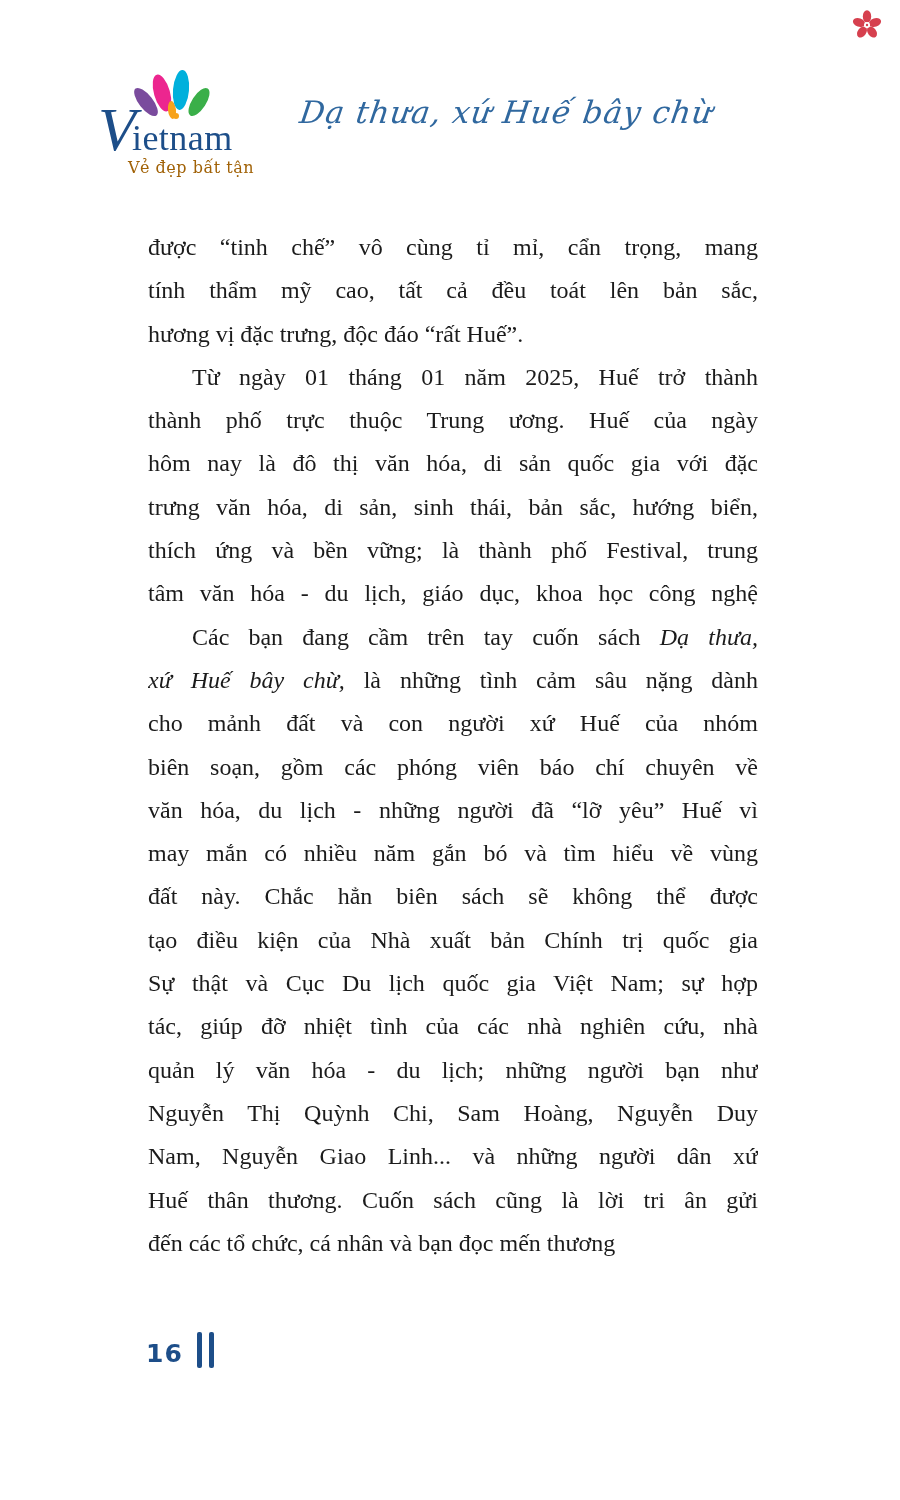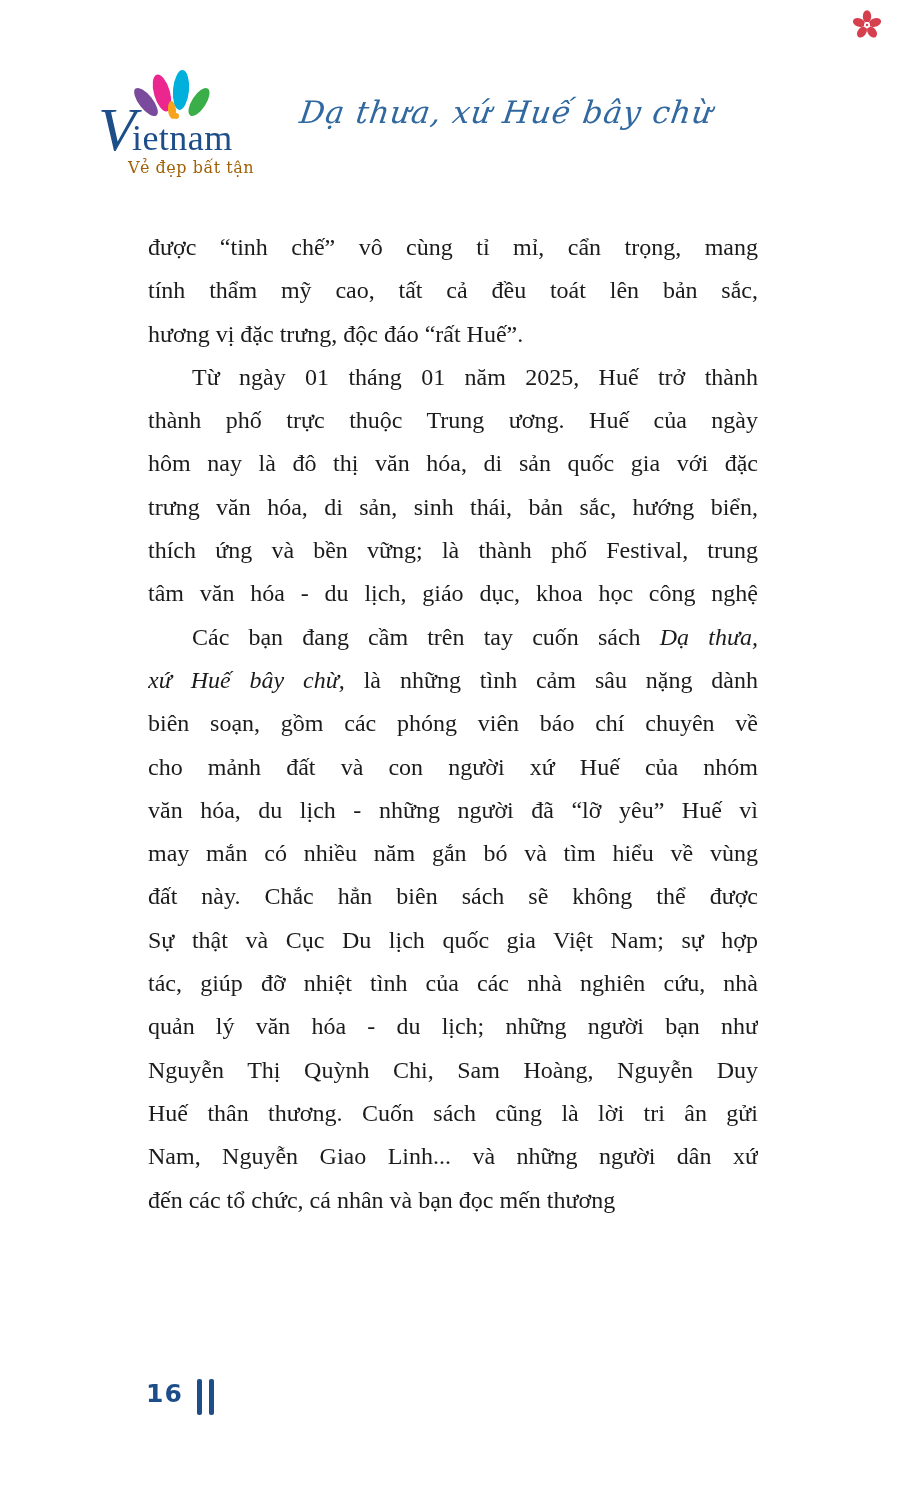--- a/index.html
+++ b/index.html
@@ -38,21 +38,21 @@
   .line{
     height:43.3px;line-height:43.3px;
     text-align:justify;text-align-last:justify;
     overflow:hidden;
   }
   .line.last{text-align-last:left;}
   .line.indent{text-indent:44px;}
   .it{font-style:italic;}
 
   
-  .footer{position:absolute;left:146px;top:1379px;display:flex;align-items:flex-start;}
+  .footer{position:absolute;left:146px;top:1332px;display:flex;align-items:flex-end;}
   .page-num{
     font-family:"DejaVu Sans","Liberation Sans",sans-serif;
     font-size:25px;font-weight:600;color:#1d4e89;letter-spacing:1px;
   }
   .bars{display:flex;align-items:center;margin-left:14px;}
   .bar{width:5px;height:36px;background:#1d4e89;border-radius:2px;margin-right:7px;}
 </style>
 </head>
 <body>
 
@@ -93,31 +93,32 @@
       <div class="line"><span>tính thẩm mỹ cao, tất cả đều toát lên bản sắc,</span></div>
       <div class="line last"><span>hương vị đặc trưng, độc đáo “rất Huế”.</span></div>
       <div class="line indent"><span>Từ ngày 01 tháng 01 năm 2025, Huế trở thành</span></div>
       <div class="line"><span>thành phố trực thuộc Trung ương. Huế của ngày</span></div>
       <div class="line"><span>hôm nay là đô thị văn hóa, di sản quốc gia với đặc</span></div>
       <div class="line"><span>trưng văn hóa, di sản, sinh thái, bản sắc, hướng biển,</span></div>
       <div class="line"><span>thích ứng và bền vững; là thành phố Festival, trung</span></div>
       <div class="line"><span>tâm văn hóa - du lịch, giáo dục, khoa học công nghệ</span></div>
       <div class="line indent"><span>Các bạn đang cầm trên tay cuốn sách </span><span class="it">Dạ thưa,</span></div>
       <div class="line"><span class="it">xứ Huế bây chừ,</span><span> là những tình cảm sâu nặng dành</span></div>
+      <div class="line"><span>cho mảnh đất và con người xứ Huế của nhóm</span></div>
       <div class="line"><span>biên soạn, gồm các phóng viên báo chí chuyên về</span></div>
-      <div class="line"><span>cho mảnh đất và con người xứ Huế của nhóm</span></div>
       <div class="line"><span>văn hóa, du lịch - những người đã “lỡ yêu” Huế vì</span></div>
       <div class="line"><span>may mắn có nhiều năm gắn bó và tìm hiểu về vùng</span></div>
       <div class="line"><span>đất này. Chắc hẳn biên sách sẽ không thể được</span></div>
+      <div class="line"><span>tạo điều kiện của Nhà xuất bản Chính trị quốc gia</span></div>
       <div class="line"><span>Sự thật và Cục Du lịch quốc gia Việt Nam; sự hợp</span></div>
       <div class="line"><span>tác, giúp đỡ nhiệt tình của các nhà nghiên cứu, nhà</span></div>
       <div class="line"><span>quản lý văn hóa - du lịch; những người bạn như</span></div>
       <div class="line"><span>Nguyễn Thị Quỳnh Chi, Sam Hoàng, Nguyễn Duy</span></div>
+      <div class="line"><span>Nam, Nguyễn Giao Linh... và những người dân xứ</span></div>
       <div class="line"><span>Huế thân thương. Cuốn sách cũng là lời tri ân gửi</span></div>
-      <div class="line"><span>Nam, Nguyễn Giao Linh... và những người dân xứ</span></div>
       <div class="line last"><span>đến các tổ chức, cá nhân và bạn đọc mến thương</span></div>
     </div>
 
   <div class="footer">
     <span class="page-num">16</span>
     <span class="bars">
       <span class="bar"></span>
       <span class="bar"></span>
     </span>
   </div>

